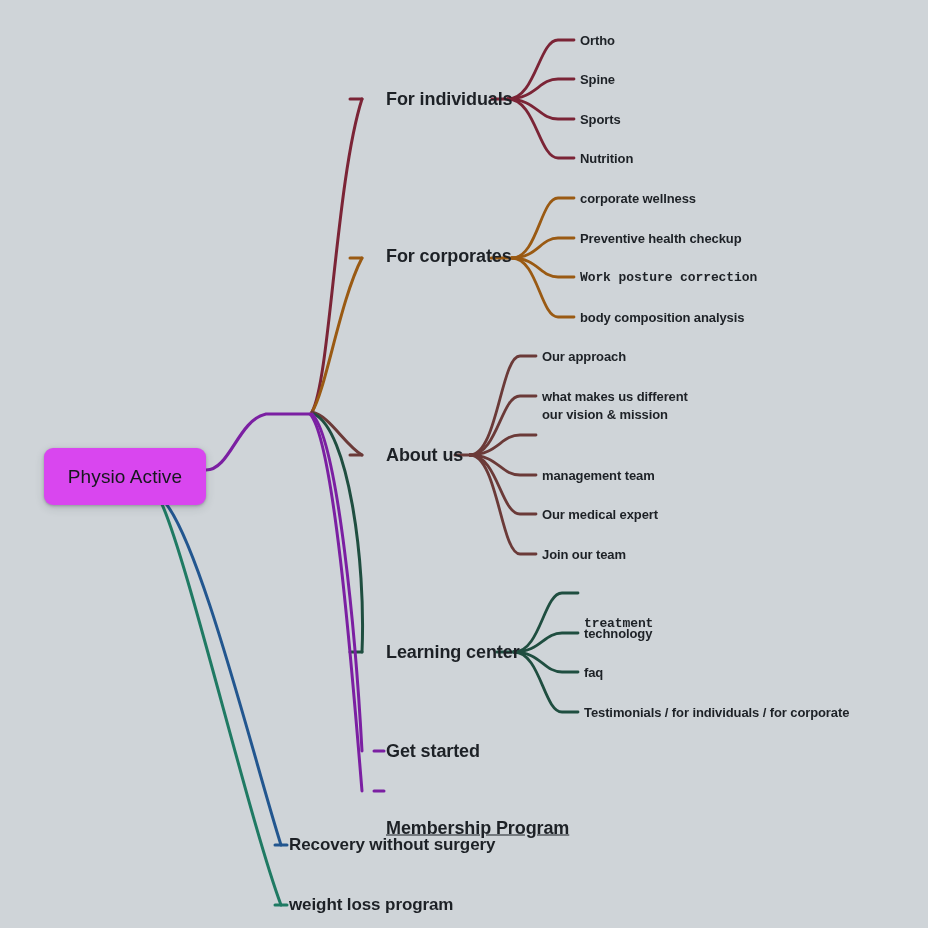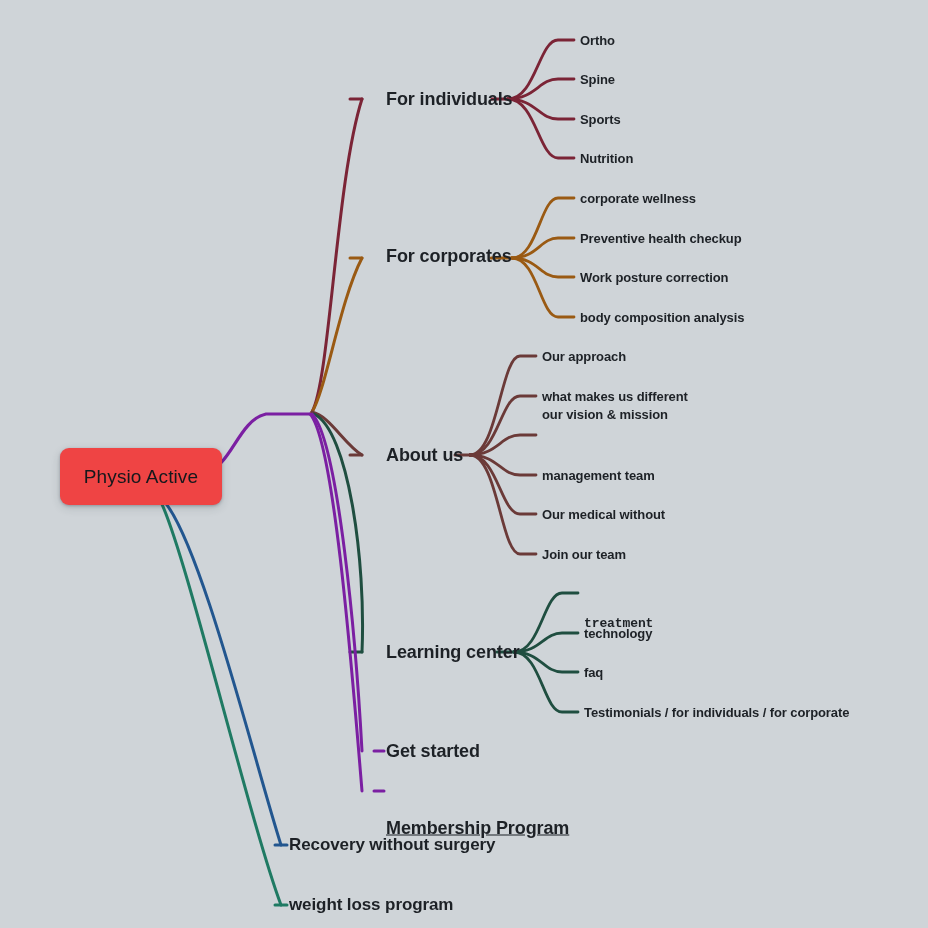--- a/index.html
+++ b/index.html
@@ -103,40 +103,40 @@
       <path d="M 312 414 C 338 440 356 640 362 751" stroke="#7b1fa2" stroke-width="3"></path>
       <path d="M 374 751 L 384 751" stroke="#7b1fa2" stroke-width="3"></path>
       <path d="M 310 414 C 334 440 352 670 362 791" stroke="#7b1fa2" stroke-width="3"></path>
       <path d="M 374 791 L 384 791" stroke="#7b1fa2" stroke-width="3"></path>
       <path d="M 163 500 C 200 540 254 760 281 845" stroke="#22568f" stroke-width="3"></path>
       <path d="M 275 845 L 287 845" stroke="#22568f" stroke-width="3"></path>
       <path d="M 160 500 C 186 552 248 816 281 905" stroke="#1f7a63" stroke-width="3"></path>
       <path d="M 275 905 L 287 905" stroke="#1f7a63" stroke-width="3"></path>
     </svg>
 
-  <div class="root-node" style="left: 44px; top: 448px; width: 162px; height: 57px; background: #ef4444; color: rgb(21, 24, 28); margin-left: 16px;">
+  <div class="root-node" style="left: 44px; top: 448px; width: 162px; height: 57px; background: #d946ef; color: rgb(21, 24, 28);">
     <span>Physio Active</span>
   </div>
 
   <div id="labels">
       <div class="node-label node-l2" style="left: 580px; top: 40px;">Ortho</div>
       <div class="node-label node-l2" style="left: 580px; top: 79px;">Spine</div>
       <div class="node-label node-l2" style="left: 580px; top: 119px;">Sports</div>
       <div class="node-label node-l2" style="left: 580px; top: 158px;">Nutrition</div>
       <div class="node-label node-l1" style="left: 386px; top: 99px;">For individuals</div>
       <div class="node-label node-l2" style="left: 580px; top: 198px;">corporate wellness</div>
       <div class="node-label node-l2" style="left: 580px; top: 238px;">Preventive health checkup</div>
-      <div class="node-label node-l2" style="left: 580px; top: 277px;">Work posture correction</div>
+      <div class="node-label node-l2" style="left: 580px; top: 277px; font-family: Liberation Mono, monospace;">Work posture correction</div>
       <div class="node-label node-l2" style="left: 580px; top: 317px;">body composition analysis</div>
       <div class="node-label node-l1" style="left: 386px; top: 256px;">For corporates</div>
       <div class="node-label node-l2" style="left: 542px; top: 356px;">Our approach</div>
       <div class="node-label node-l2" style="left: 542px; top: 396px;">what makes us different</div>
       <div class="node-label node-l2" style="left: 542px; top: 414px;">our vision &amp; mission</div>
       <div class="node-label node-l2" style="left: 542px; top: 475px;">management team</div>
-      <div class="node-label node-l2" style="left: 542px; top: 514px;">Our medical without</div>
+      <div class="node-label node-l2" style="left: 542px; top: 514px;">Our medical expert</div>
       <div class="node-label node-l2" style="left: 542px; top: 554px;">Join our team</div>
       <div class="node-label node-l1" style="left: 386px; top: 455px;">About us</div>
       <div class="node-label node-l2" style="left: 584px; top: 623px; font-family: Liberation Mono, monospace;">treatment</div>
       <div class="node-label node-l2" style="left: 584px; top: 633px;">technology</div>
       <div class="node-label node-l2" style="left: 584px; top: 672px;">faq</div>
       <div class="node-label node-l2" style="left: 584px; top: 712px;">Testimonials / for individuals / for corporate</div>
       <div class="node-label node-l1" style="left: 386px; top: 652px;">Learning center</div>
       <div class="node-label node-l1" style="left: 386px; top: 751px;">Get started</div>
       <div class="node-label node-l1" style="left: 386px; top: 828px; text-decoration: underline;">Membership Program</div>
       <div class="node-label node-big" style="left: 289px; top: 845px;">Recovery without surgery</div>

